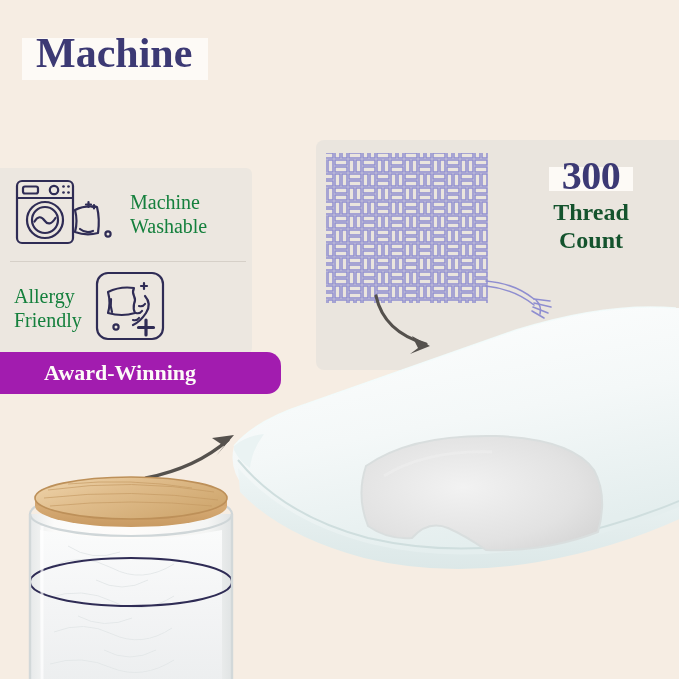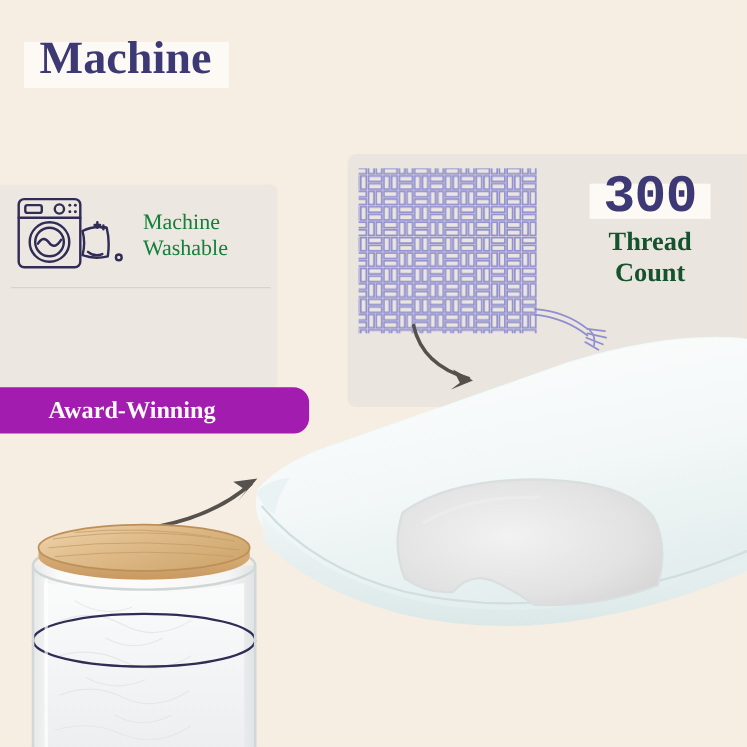--- a/index.html
+++ b/index.html
@@ -90,22 +90,22 @@
 
   
   .tc-block { position:absolute; left:515px; top:155px; width:152px; text-align:center; }
   .tc-numwrap { position:relative; display:inline-block; }
   .tc-band {
     position:absolute; left:-13px; right:-13px; top:12px; bottom:6px;
     background:#fdfaf6; z-index:0;
   }
   .tc-num {
     position:relative; z-index:1;
-    font-size:48px; font-weight:700; color:#3c3974;
-    line-height:1.05; letter-spacing:-0.5px;font-family:Liberation Mono, monospace;
+    font-size:40px; font-weight:700; color:#3c3974;
+    line-height:1.05; letter-spacing:-0.5px;
   }
   .tc-text {
     font-size:24px; color:#14532d; line-height:1.15;
     white-space:pre-line; margin-top:2px;font-weight:bold;
   }
 
   
   .art { position:absolute; }
   .weave-art { left:320px; top:145px; }
   .pillow-art { left:216px; top:300px; }
@@ -150,20 +150,38 @@
           <circle cx="94" cy="56" r="2.6"></circle>
         </g>
       </svg>
     </span>
     <span class="feature-label">Machine
 Washable</span>
   </div>
 
   <div class="divider"></div>
 
+  <div class="feature feature-2">
+    <span class="feature-label">Allergy
+Friendly</span>
+    <span class="icon-box">
+      <svg width="72" height="72" viewBox="0 0 72 72">
+        <g fill="none" stroke="#2f2c55" stroke-width="2.2" stroke-linecap="round" stroke-linejoin="round">
+          <rect x="3" y="3" width="66" height="66" rx="11"></rect>
+          <path d="M14 22 q12 -6 26 -4 q-2 4 0 8 q2 4 0 8 q-1 5 1 9 q-13 4 -27 0 q3 -10 0 -21 z"></path>
+          <path d="M17 29 q-1 7 1 13"></path>
+          <path d="M51 26 q7 8 1 17 q-6 9 -13 12"></path>
+          <path d="M45 36 q4 1 6 -2 M42 43 q4 1 6 -2 M39 50 q4 1 6 -2"></path>
+          <path d="M52 50 l0 15 M44.5 57.5 l15 0" stroke-width="3.2"></path>
+          <path d="M50 13 l0 6 M47 16 l6 0"></path>
+          <circle cx="22" cy="57" r="2.6"></circle>
+        </g>
+      </svg>
+    </span>
+  </div>
 
   <div class="art weave-art">
     <svg width="250" height="190" viewBox="0 0 250 190">
       <defs>
         <pattern id="weavepat" x="0" y="0" width="28" height="28" patternUnits="userSpaceOnUse">
           <g fill="none" stroke="#8f8ed0" stroke-width="1.5">
             <rect x="1" y="1" width="12" height="5"></rect>
             <rect x="1" y="8" width="12" height="5"></rect>
             <rect x="15" y="1" width="5" height="12"></rect>
             <rect x="22" y="1" width="5" height="12"></rect>

